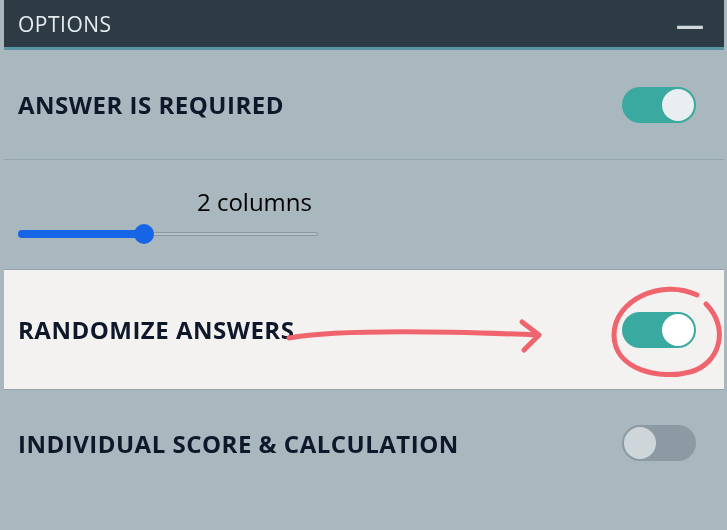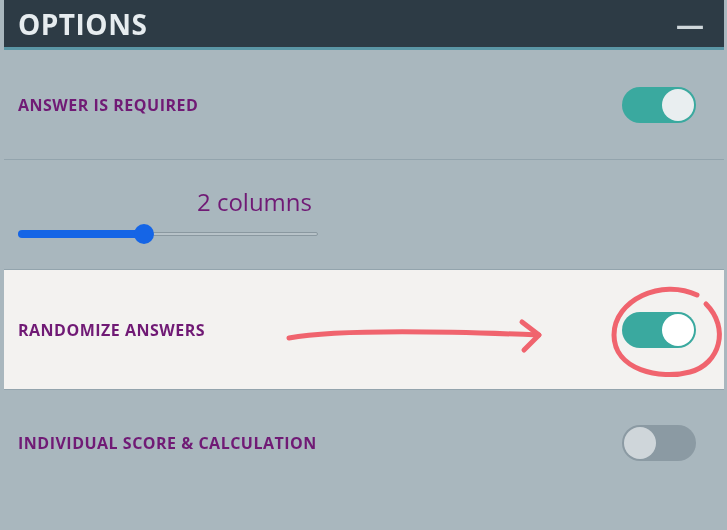--- a/index.html
+++ b/index.html
@@ -16,23 +16,23 @@
     background: #2d3b45;
     color: #e6ecef;
     height: 50px;
     display: flex;
     align-items: center;
     justify-content: space-between;
     padding: 0 20px 0 14px;
     border-bottom: 3px solid #5b96a5;
   }
   .panel-header span.title {
-    font-size: 28px;
+    font-size: 21px;
     letter-spacing: 0.5px;
-    font-weight: 700;
+    font-weight: 400;
   }
   .panel-header .collapse {
     font-size: 28px;
     font-weight: 700;
     color: #cfd7db;
     line-height: 1;
     cursor: pointer;
   }
   .row {
     display: flex;
@@ -45,23 +45,23 @@
     height: 110px;
     border-bottom: 1px solid #93a4ad;
   }
   .row.highlight {
     background: #f3f2f0;
     height: 120px;
     border-bottom: 1px solid #93a4ad;
   }
   .row.last { height: 106px; border-bottom: none; align-items: center; }
   .row-label {
-    font-size: 16px;
+    font-size: 24px;
     font-weight: 700;
-    color: #701a75;
+    color: #0f172a;
     letter-spacing: 0.5px;
   }
 
   .toggle {
     width: 74px;
     height: 36px;
     border-radius: 18px;
     position: relative;
     cursor: pointer;
     flex-shrink: 0;
@@ -79,21 +79,21 @@
   .toggle.off { background: #8b9aa3; }
   .toggle.off .knob { left: 2px; background: #cfd6da; }
 
   .slider-block {
     width: 300px;
     text-align: right;
     flex-shrink: 0;
   }
   .slider-value {
     font-size: 24px;
-    color: #701a75;
+    color: #000000;
     font-weight: 400;
     margin-bottom: 6px;
     padding-right: 6px;
   }
   .slider-track {
     position: relative;
     height: 20px;
   }
   .slider-track .rail {
     position: absolute;

